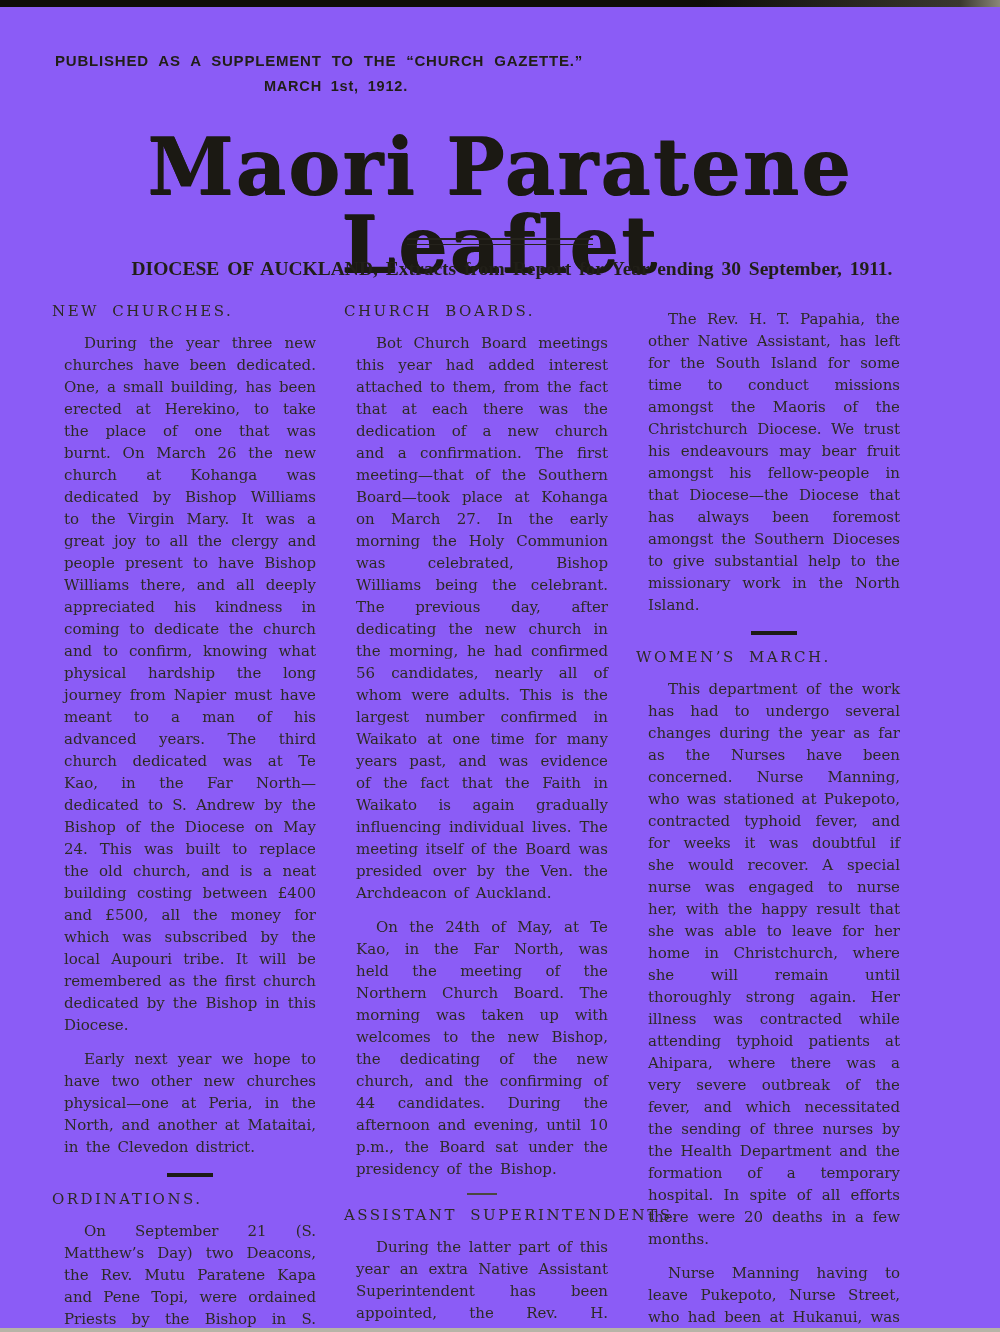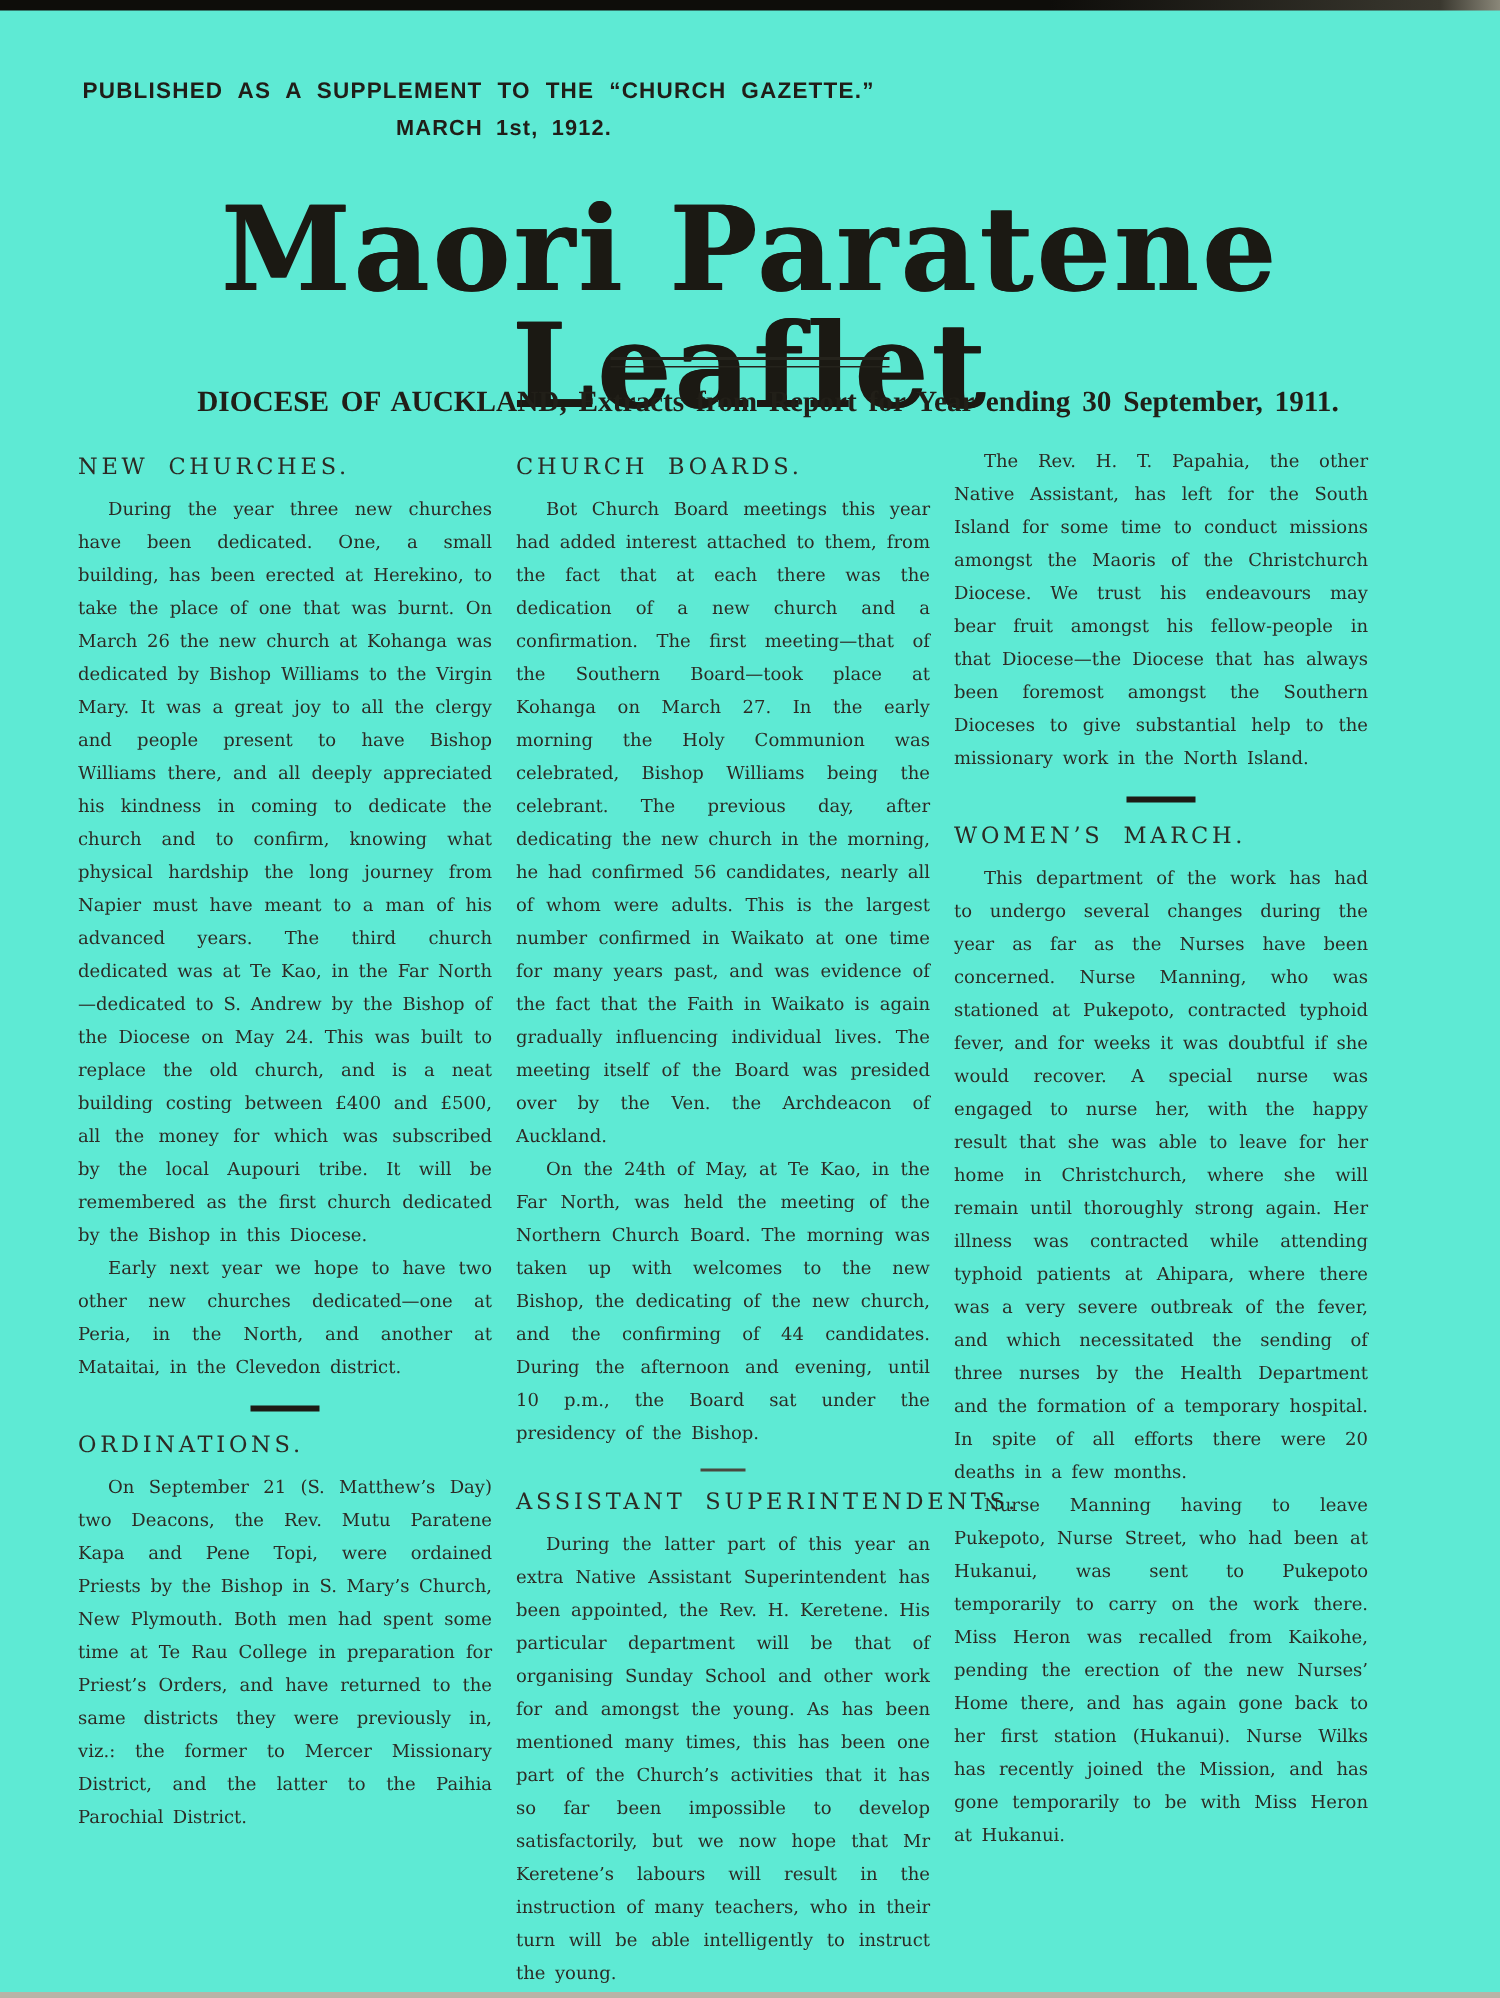--- a/index.html
+++ b/index.html
@@ -6,21 +6,21 @@
   body {
     width: 1000px; height: 1332px;
     background: #d8d5c8;
     font-family: "DejaVu Serif", serif;
   }
   .page {
     position: relative;
     width: 1000px; height: 1332px;
     background:
       radial-gradient(ellipse at 50% 35%, #f2efe3 0%, #edead c 60%, #e9e6d7 100%);
-    background-color: #5eead4;
+    background-color: #8b5cf6;
     overflow: hidden;
     color: #2c2a24;
   }
   .scan-bar-top {
     position: absolute; top: 0; left: 0;
     width: 100%; height: 7px;
     background: linear-gradient(to right, #0e0d0a 70%, #3a382f 96%, #8a8779 100%);
   }
   .scan-bar-bottom {
     position: absolute; bottom: 0; left: 0;
@@ -90,24 +90,24 @@
     text-align: left;
     font-family: "DejaVu Serif", serif;
     font-weight: normal;
     font-size: 15px;
     letter-spacing: 2.5px;
     word-spacing: 6px;
     white-space: nowrap;
     color: #2c2a24;
   }
   .col p {
-    margin: 0;
+    margin: 12px;
     text-align: justify;
     text-indent: 20px;
-    font-size: 12px;
+    font-size: 15px;
     line-height: 22px;
     word-spacing: 2.5px;
     color: #2d2b25;
   }
   .divider { margin: 12px auto; }
   .divider.thick {
     width: 46px; height: 4px;
     background: #1d1b15;
     margin: 15px auto 13px auto;
   }
@@ -131,21 +131,21 @@
   <div class="title">Maori Paratene Leaflet</div>
 
   <div class="title-rule"></div>
 
   <div class="subtitle">DIOCESE OF AUCKLAND, Extracts from Report for Year ending 30 September, 1911.</div>
 
   <div class="columns">
       <div class="col">
         <h2>NEW CHURCHES.</h2>
         <p>During the year three new churches have been dedicated. One, a small building, has been erected at Herekino, to take the place of one that was burnt. On March 26 the new church at Kohanga was dedicated by Bishop Williams to the Virgin Mary. It was a great joy to all the clergy and people present to have Bishop Williams there, and all deeply appreciated his kindness in coming to dedicate the church and to confirm, knowing what physical hardship the long journey from Napier must have meant to a man of his advanced years. The third church dedicated was at Te Kao, in the Far North—dedicated to S. Andrew by the Bishop of the Diocese on May 24. This was built to replace the old church, and is a neat building costing between £400 and £500, all the money for which was subscribed by the local Aupouri tribe. It will be remembered as the first church dedicated by the Bishop in this Diocese.</p>
-        <p>Early next year we hope to have two other new churches dedicated—one at Peria, in the North, and another at Mataitai, in the Clevedon district.</p>
+        <p>Early next year we hope to have two other new churches physical—one at Peria, in the North, and another at Mataitai, in the Clevedon district.</p>
         <div class="divider thick"></div>
         <h2>ORDINATIONS.</h2>
         <p>On September 21 (S. Matthew’s Day) two Deacons, the Rev. Mutu Paratene Kapa and Pene Topi, were ordained Priests by the Bishop in S. Mary’s Church, New Plymouth. Both men had spent some time at Te Rau College in preparation for Priest’s Orders, and have returned to the same districts they were previously in, viz.: the former to Mercer Missionary District, and the latter to the Paihia Parochial District.</p>
       </div>
       <div class="col">
         <h2>CHURCH BOARDS.</h2>
         <p>Bot Church Board meetings this year had added interest attached to them, from the fact that at each there was the dedication of a new church and a confirmation. The first meeting—that of the Southern Board—took place at Kohanga on March 27. In the early morning the Holy Communion was celebrated, Bishop Williams being the celebrant. The previous day, after dedicating the new church in the morning, he had confirmed 56 candidates, nearly all of whom were adults. This is the largest number confirmed in Waikato at one time for many years past, and was evidence of the fact that the Faith in Waikato is again gradually influencing individual lives. The meeting itself of the Board was presided over by the Ven. the Archdeacon of Auckland.</p>
         <p>On the 24th of May, at Te Kao, in the Far North, was held the meeting of the Northern Church Board. The morning was taken up with welcomes to the new Bishop, the dedicating of the new church, and the confirming of 44 candidates. During the afternoon and evening, until 10 p.m., the Board sat under the presidency of the Bishop.</p>
         <div class="divider thin"></div>
         <h2>ASSISTANT SUPERINTENDENTS.</h2>

